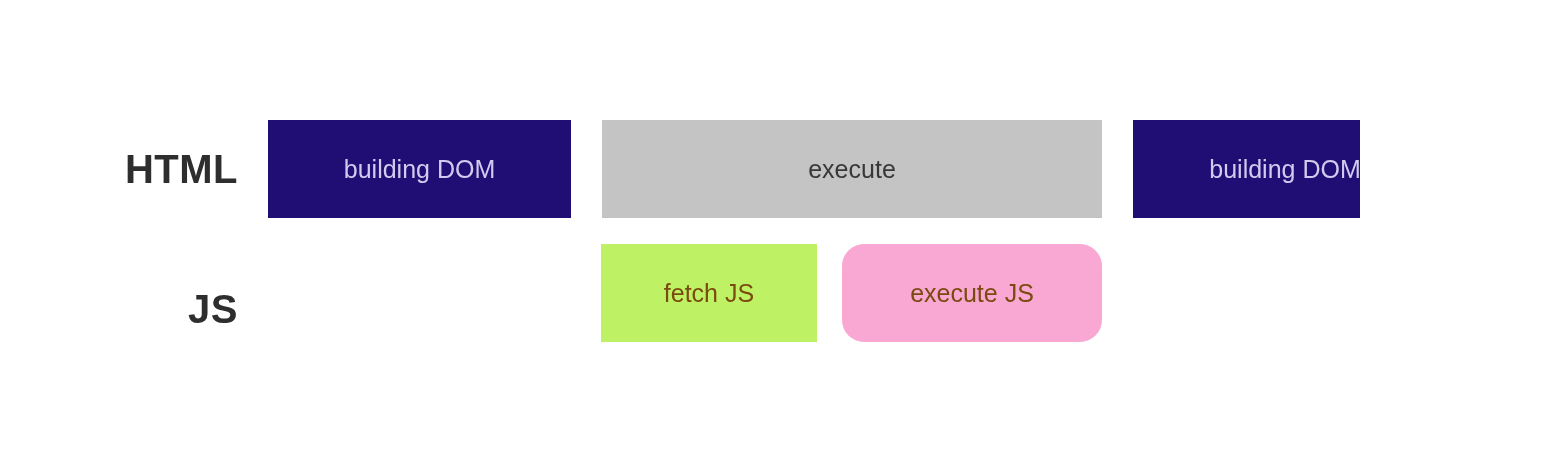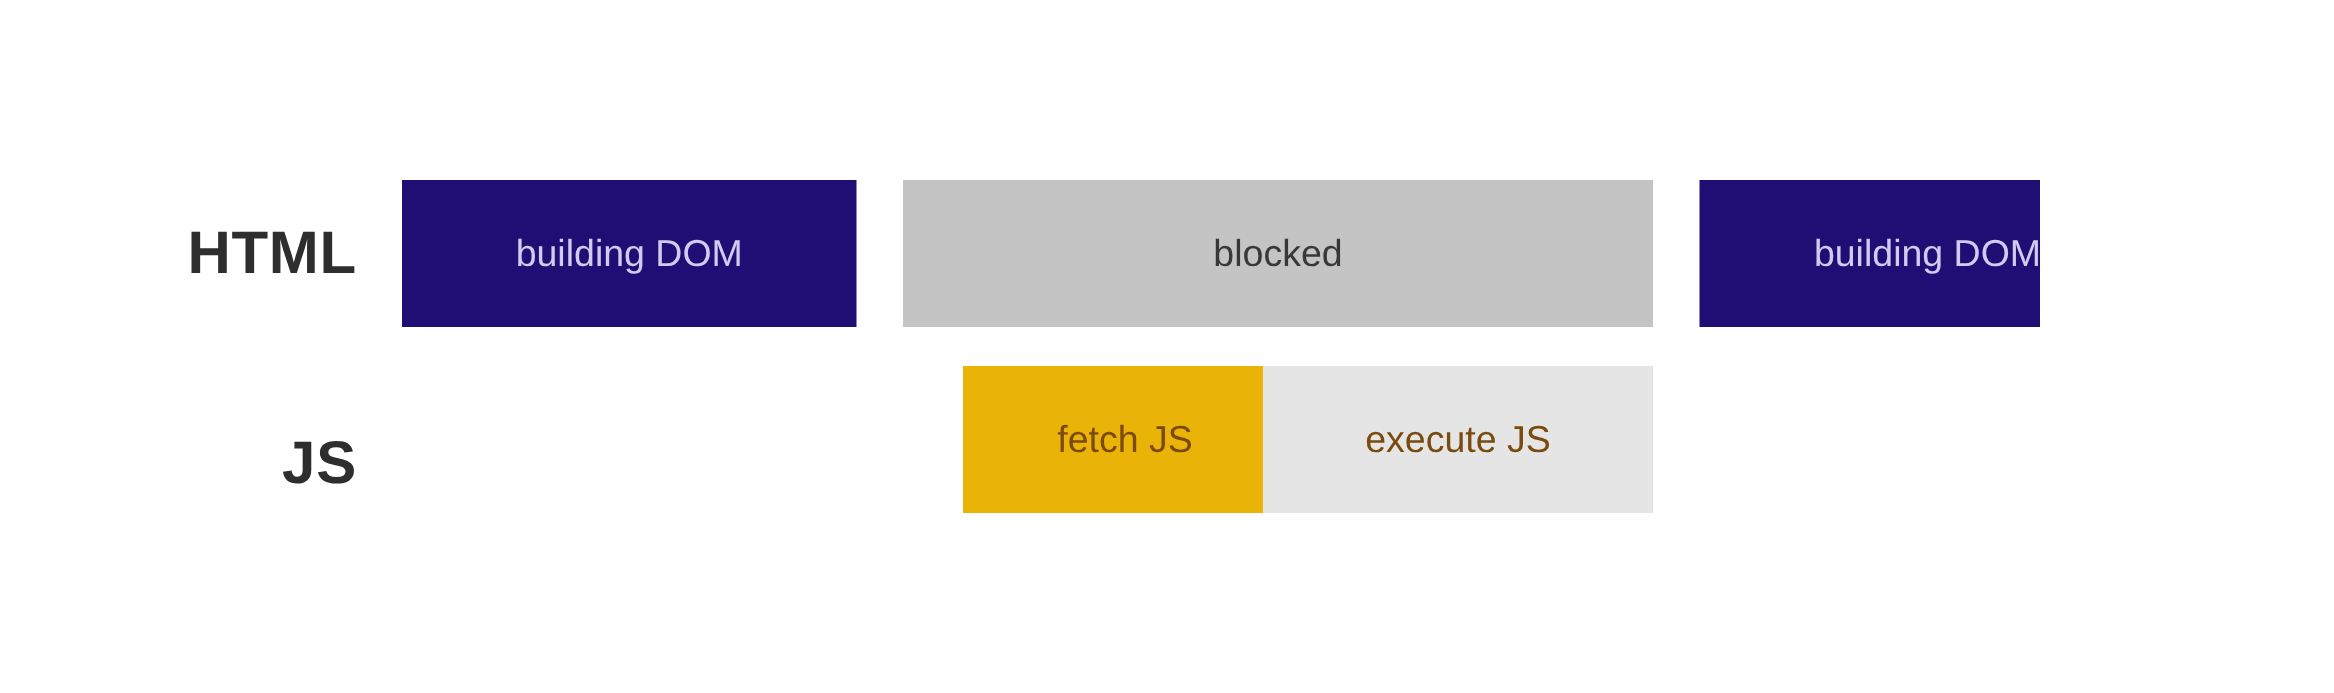--- a/index.html
+++ b/index.html
@@ -47,21 +47,21 @@
 <body>
 
 <div class="canvas" style="background-color: rgb(255, 255, 255);">
 
   <div class="row-label row-label-html" style="color: rgb(46, 46, 46);">HTML</div>
 
   <div class="row-label row-label-js" style="color: rgb(46, 46, 46);">JS</div>
 
   <div class="block blk-html-1" style="background-color: rgb(32, 14, 117); color: rgb(211, 203, 239);">building DOM</div>
 
-  <div class="block blk-html-2" style="background-color: rgb(196, 196, 196); color: rgb(56, 56, 56);">blocked</div>
+  <div class="block blk-html-2" style="background-color: rgb(196, 196, 196); color: rgb(56, 56, 56);">execute</div>
 
   <div class="block blk-html-3" style="background-color: rgb(32, 14, 117); color: rgb(211, 203, 239);">building DOM</div>
 
-  <div class="block blk-js-1" style="background-color: #eab308; color: rgb(123, 74, 14); margin-left: 41px;">fetch JS</div>
+  <div class="block blk-js-1" style="background-color: #bef264; color: rgb(123, 74, 14);">fetch JS</div>
 
-  <div class="block blk-js-2" style="background-color: #e5e5e5; color: rgb(123, 74, 14);">execute JS</div>
+  <div class="block blk-js-2" style="background-color: #f9a8d4; color: rgb(123, 74, 14); border-radius: 22px;">execute JS</div>
 
 </div>
 
 </body></html>

